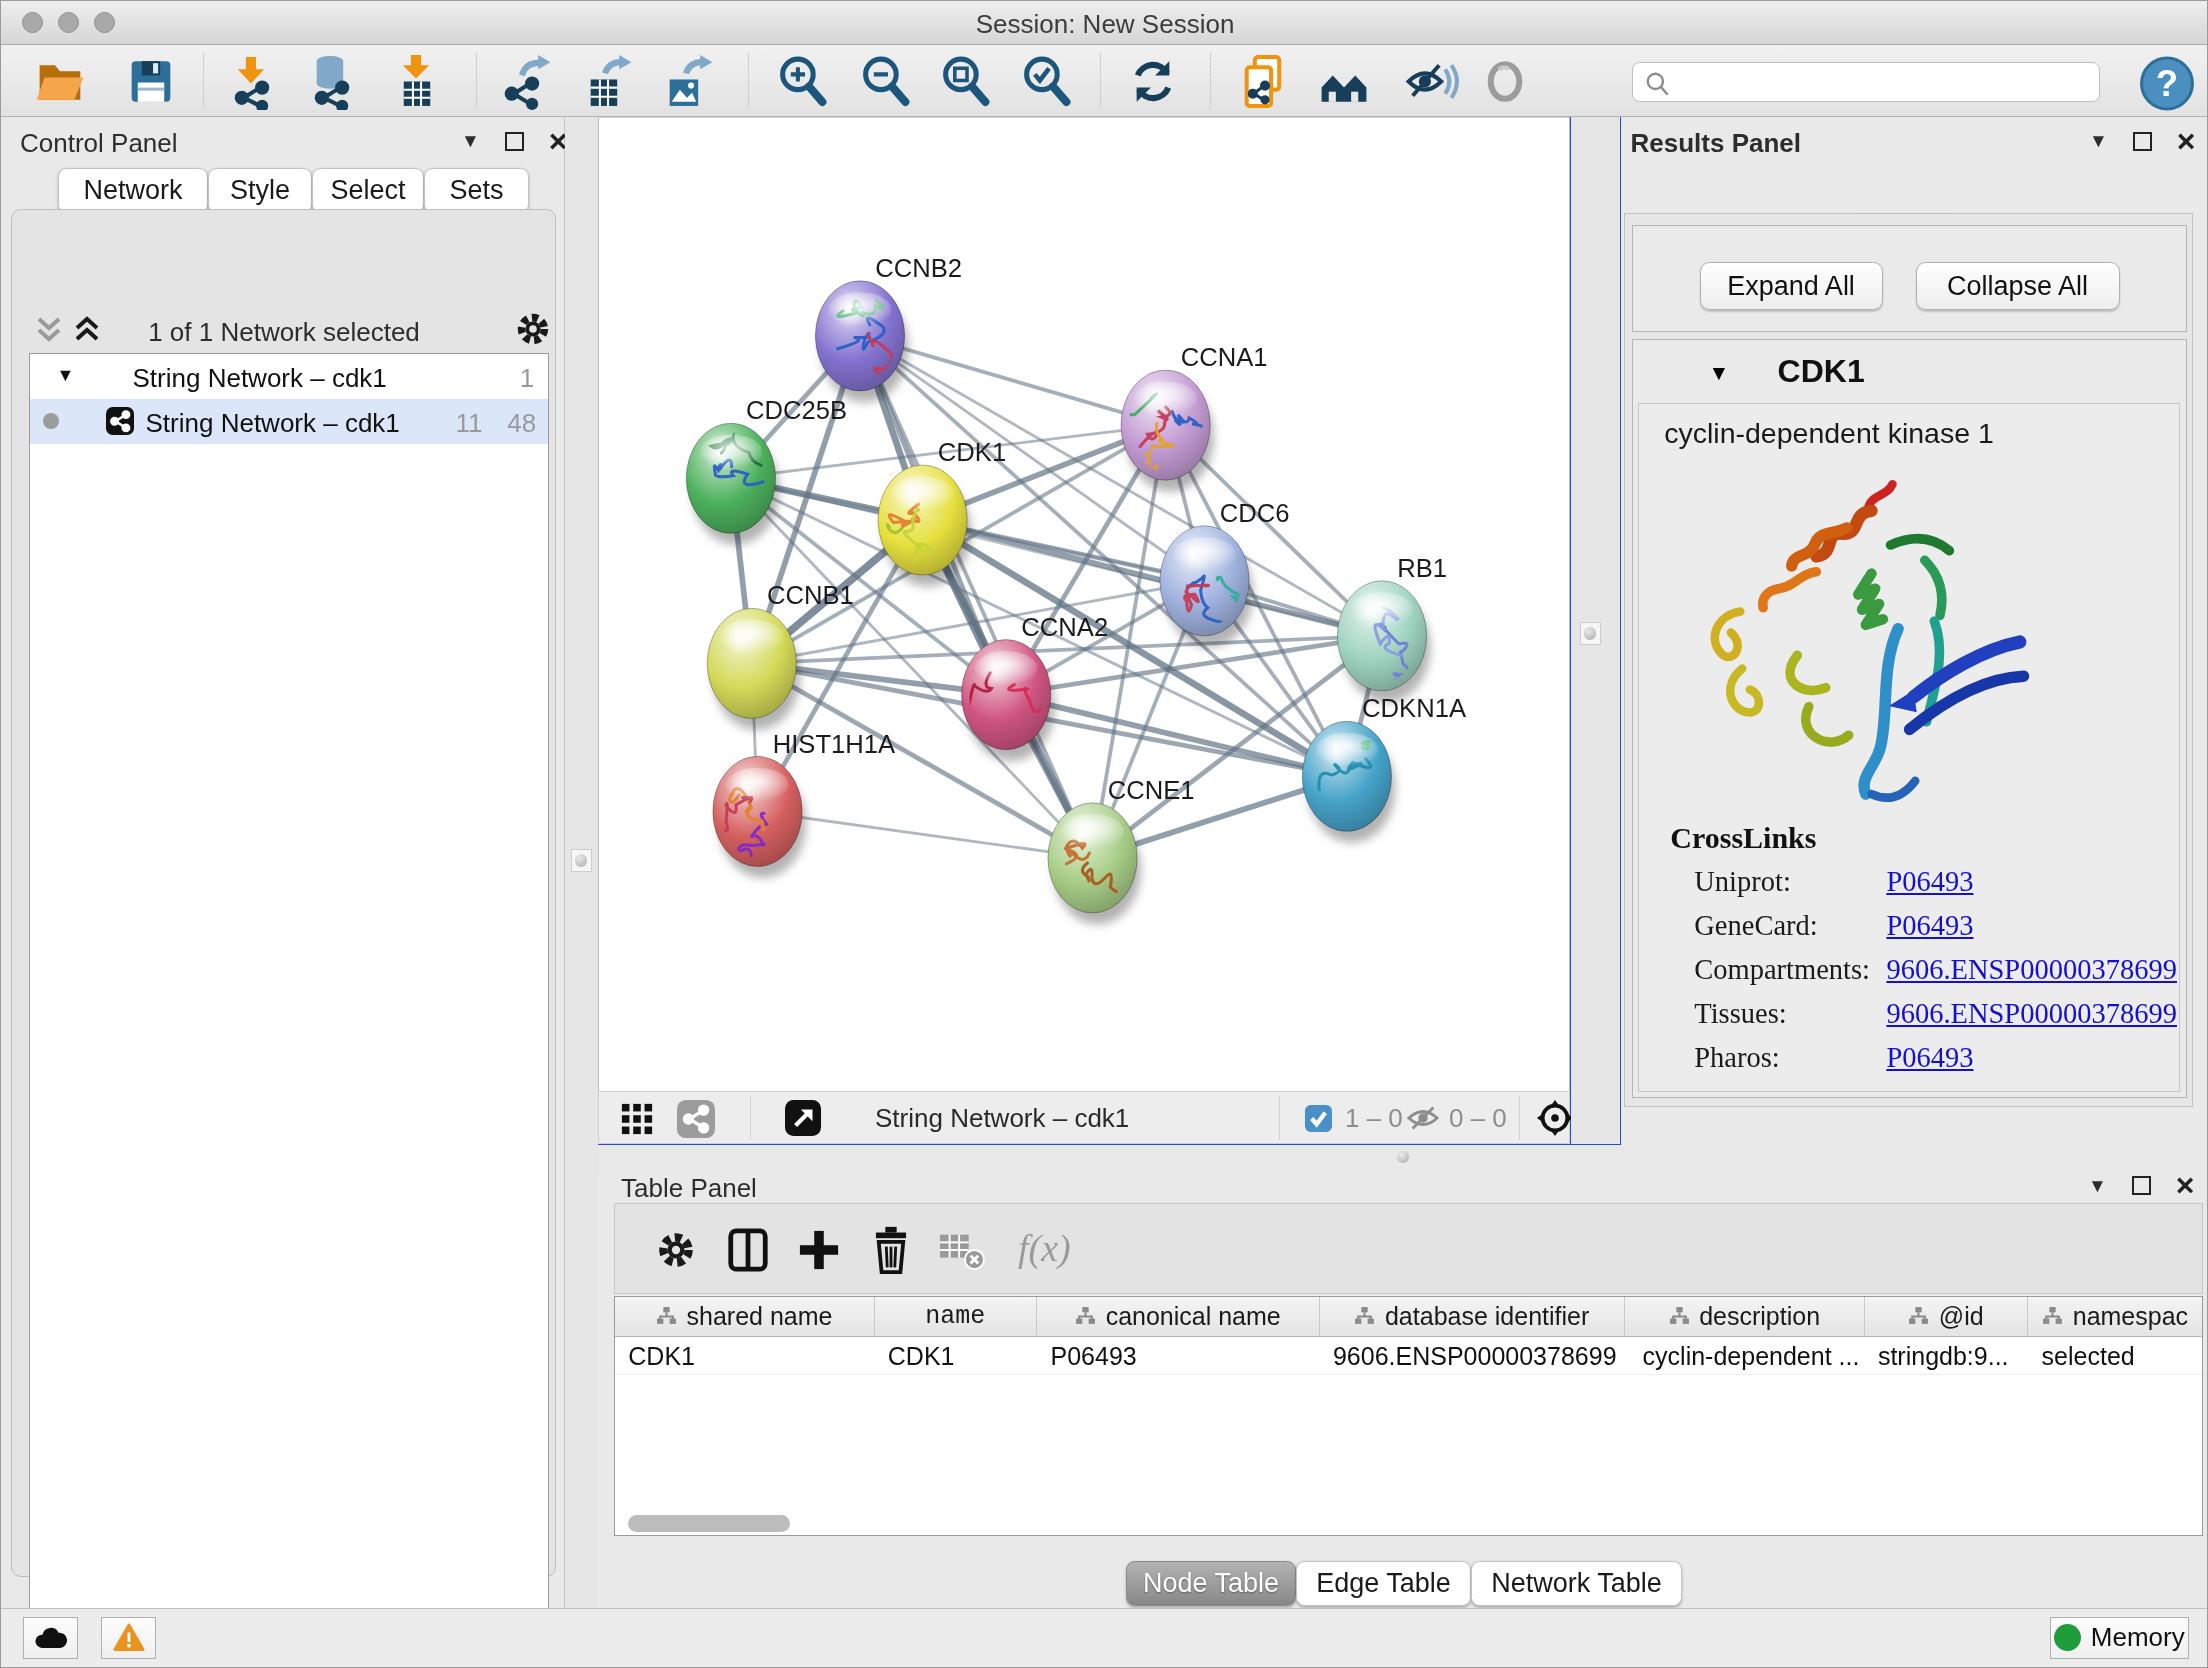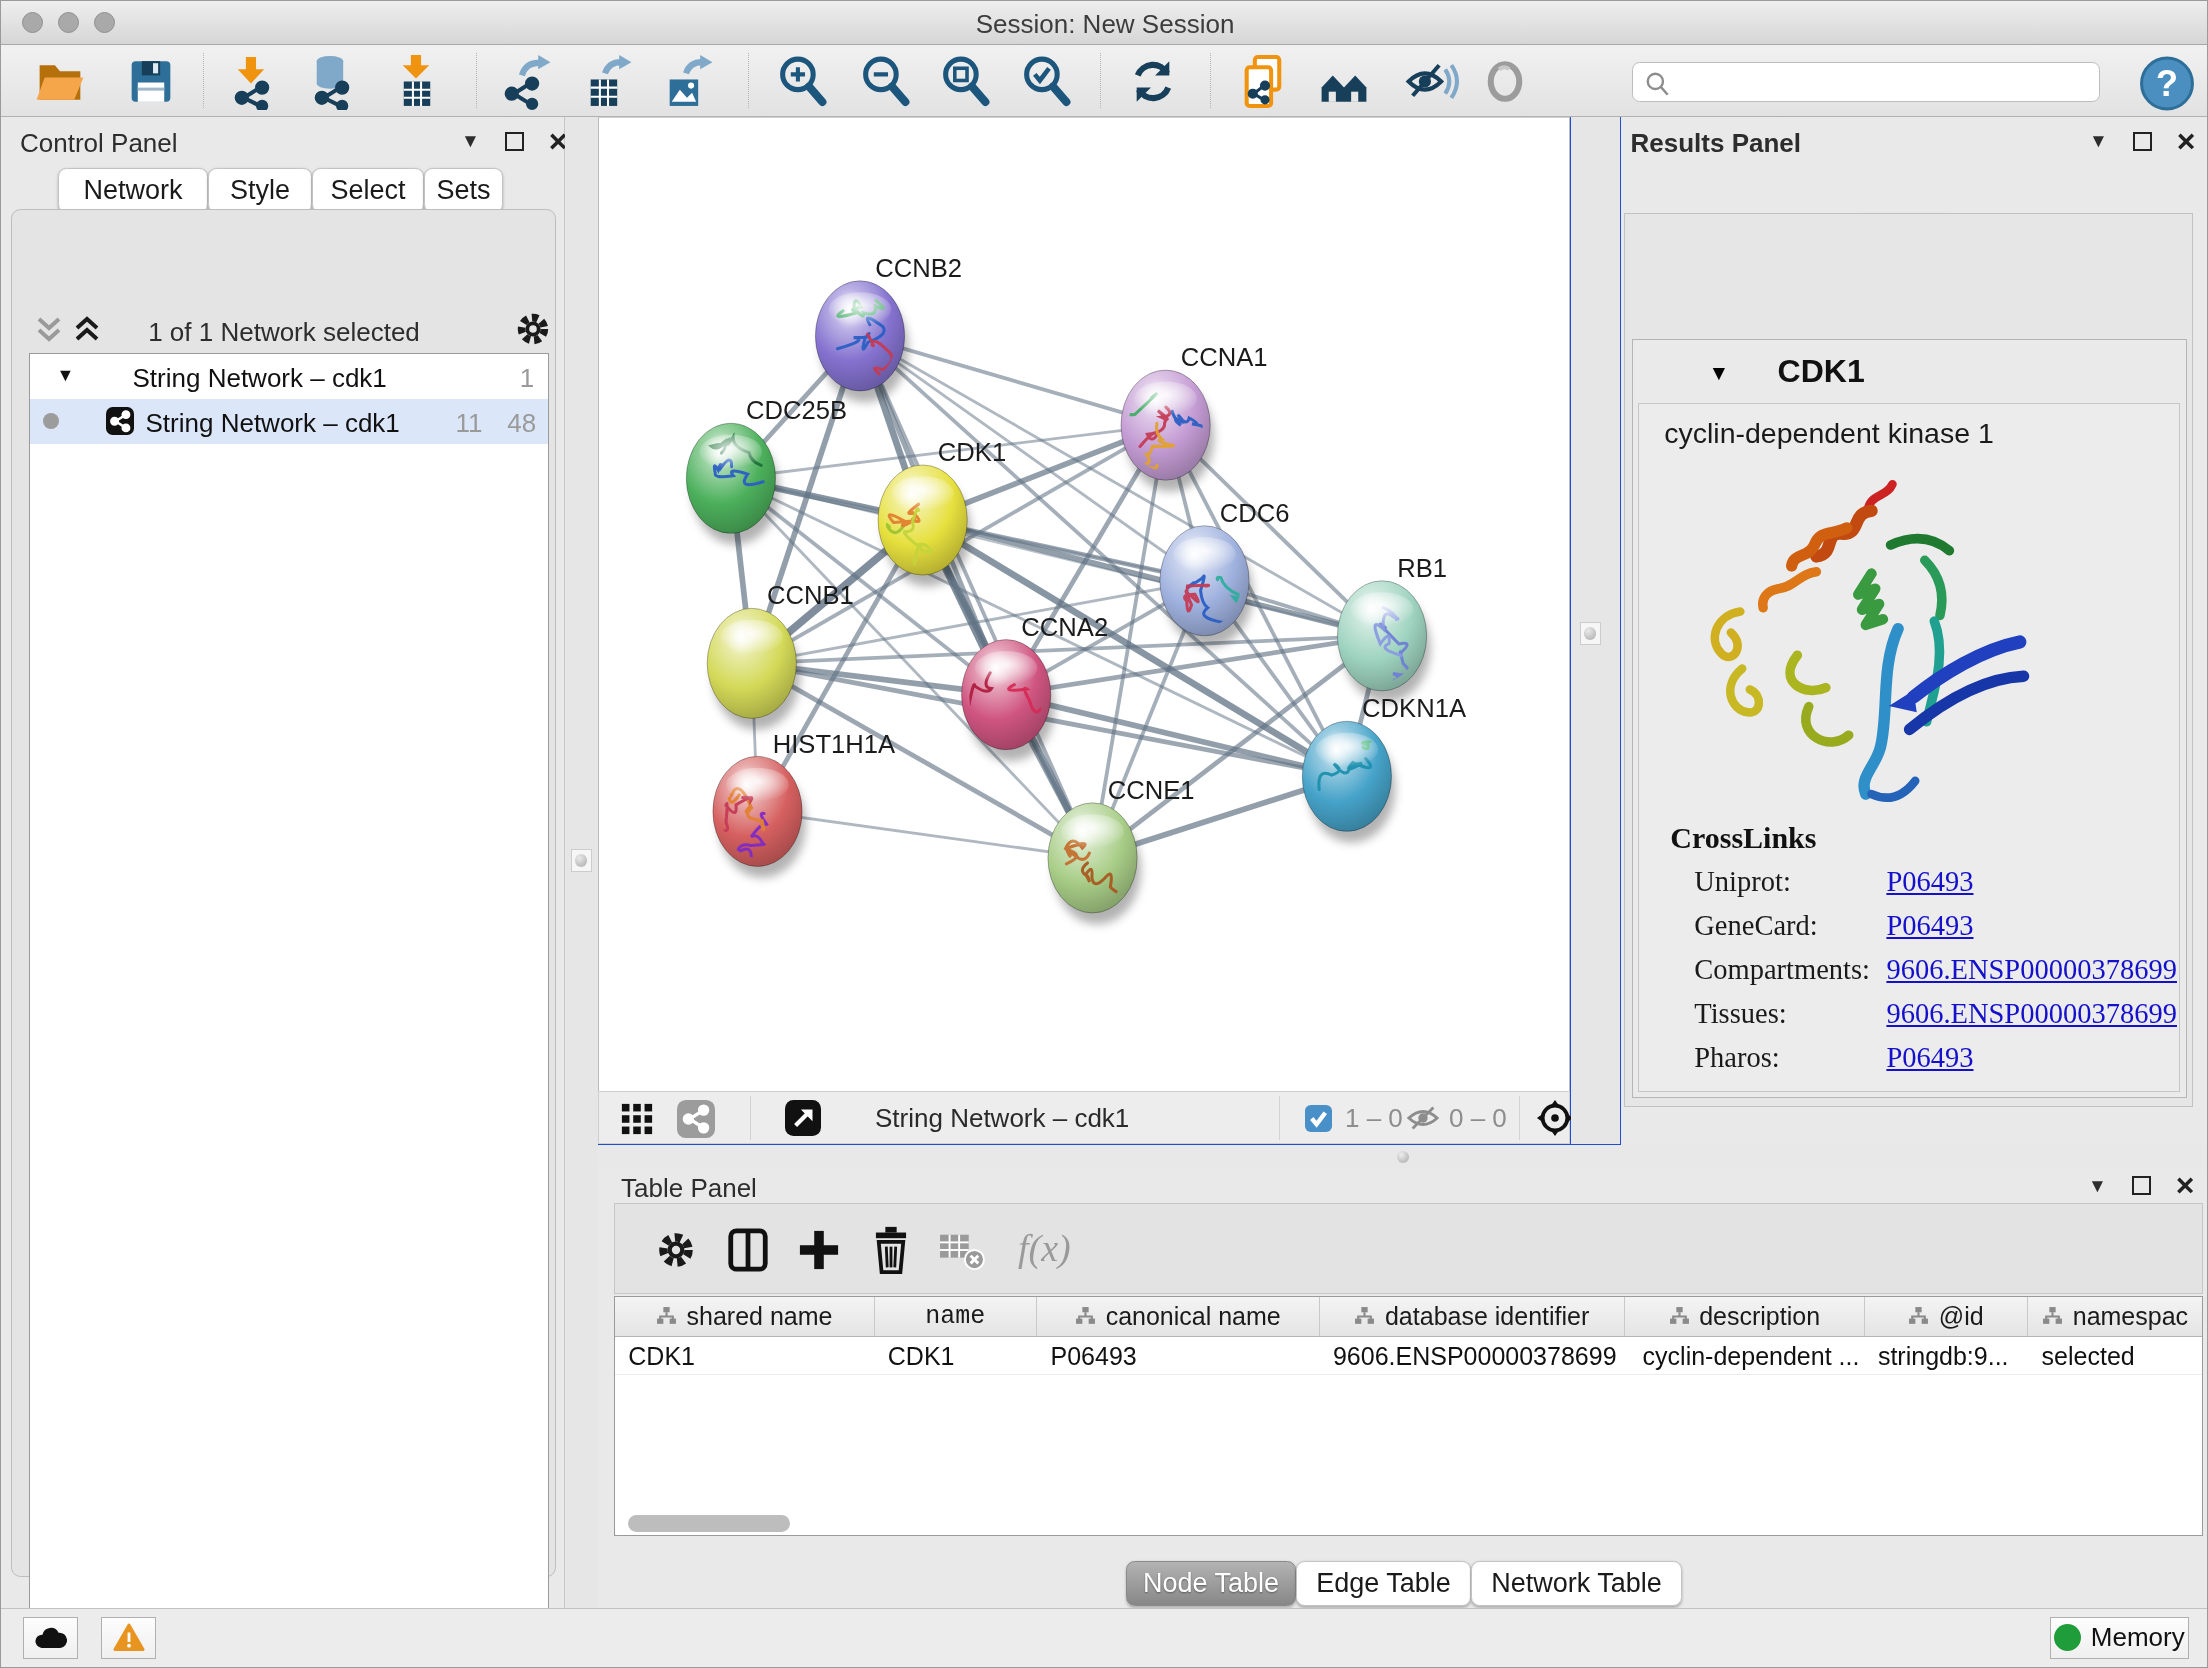--- a/index.html
+++ b/index.html
@@ -239,21 +239,21 @@
   <div class="abs" style="left:0; top:116px; width:564px; height:1491px; background:#e9e9e9; border-right:1px solid #c6c6c6;">
     <span class="panel-title abs" style="left:19px; top:11.4px;">Control Panel</span>
     <div class="hdr-icons" style="left:460px; top:13.3px;">
       <span class="ph-caret">▼</span>
       <span class="ph-max"></span>
       <span class="ph-close">×</span>
     </div>
     <div class="tab" style="left:57px; top:51px; width:150px;">Network</div>
     <div class="tab" style="left:207px; top:51px; width:104px;">Style</div>
     <div class="tab" style="left:311px; top:51px; width:112px;">Select</div>
-    <div class="tab" style="left:423px; top:51px; width:79px;">Sets</div>
+    <div class="tab" style="left:423px; top:51px; width:105px;">Sets</div>
     <div class="groupbox" style="left:9.5px; top:92px; width:545px; height:1368px;">
 
       <svg class="abs" style="left:21px; top:103px; width:32px; height:32px;" viewBox="0 0 32 32">
         <path d="M6 6 l10 9 10 -9 M6 17 l10 9 10 -9" stroke="#9a9a9a" stroke-width="4" fill="none"></path>
       </svg>
       <svg class="abs" style="left:59px; top:103px; width:32px; height:32px;" viewBox="0 0 32 32">
         <path d="M6 15 l10 -9 10 9 M6 26 l10 -9 10 9" stroke="#1a1a1a" stroke-width="4" fill="none"></path>
       </svg>
       <span class="abs" style="left:0; top:107px; width:545px; text-align:center; font-size:26px; color:#2d2d2d;">1 of 1 Network selected</span>
       <svg class="abs" style="left:502px; top:100px; width:38px; height:38px;" viewBox="0 0 40 40">
@@ -636,20 +636,24 @@
 
   <div class="abs" style="left:1620px; top:116px; width:589px; height:1028px; background:#e9e9e9;">
     <span class="panel-title abs" style="left:9.5px; top:11.4px;font-weight:bold;">Results Panel</span>
     <div class="hdr-icons" style="left:468px; top:13.3px;">
       <span class="ph-caret">▼</span>
       <span class="ph-max"></span>
       <span class="ph-close">×</span>
     </div>
     <div class="tab active" style="left:233px; top:53px; width:100px;margin-top:44px;">String</div>
     <div class="abs" style="left:2.9px; top:96px; width:569px; height:894px; background:#e6e6e6; border:1px solid #c2c2c2;">
+      <div class="abs" style="left:6.7px; top:10.5px; width:555px; height:107px; background:#eaeaea; border:1px solid #b5b5b5;">
+        <div class="btn" style="left:67px; top:36px; width:183px; height:48px; line-height:46px;">Expand All</div>
+        <div class="btn" style="left:283px; top:36px; width:204px; height:48px; line-height:46px;">Collapse All</div>
+      </div>
       <div class="abs" style="left:6.7px; top:125px; width:555px; height:759px; background:#eaeaea; border:1px solid #b5b5b5;">
         <span class="abs" style="left:76px; top:21px; font-size:21px;">▼</span>
         <span class="abs" style="left:145px; top:13.3px; font-size:32px; font-weight:bold; color:#111;">CDK1</span>
         <div class="abs" style="left:5.7px; top:63px; width:542px; height:689px; background:#ececec; border:1px solid #c6c6c6;">
           <span class="abs" style="left:25px; top:13.3px; font-size:28.5px; color:#1a1a1a;">cyclin-dependent kinase 1</span>
 
           <svg class="abs" style="left:46px; top:65px; width:354px; height:346px;" viewBox="0 0 372 364">
             <g fill="none" stroke-linecap="round">
               <path d="M218 16 c-6 14 -24 10 -26 28" stroke="#cc2222" stroke-width="9"></path>
               <path d="M196 44 c-22 2 -10 26 -32 24 c-18 -2 -6 22 -26 24" stroke="#c24a10" stroke-width="13"></path>

